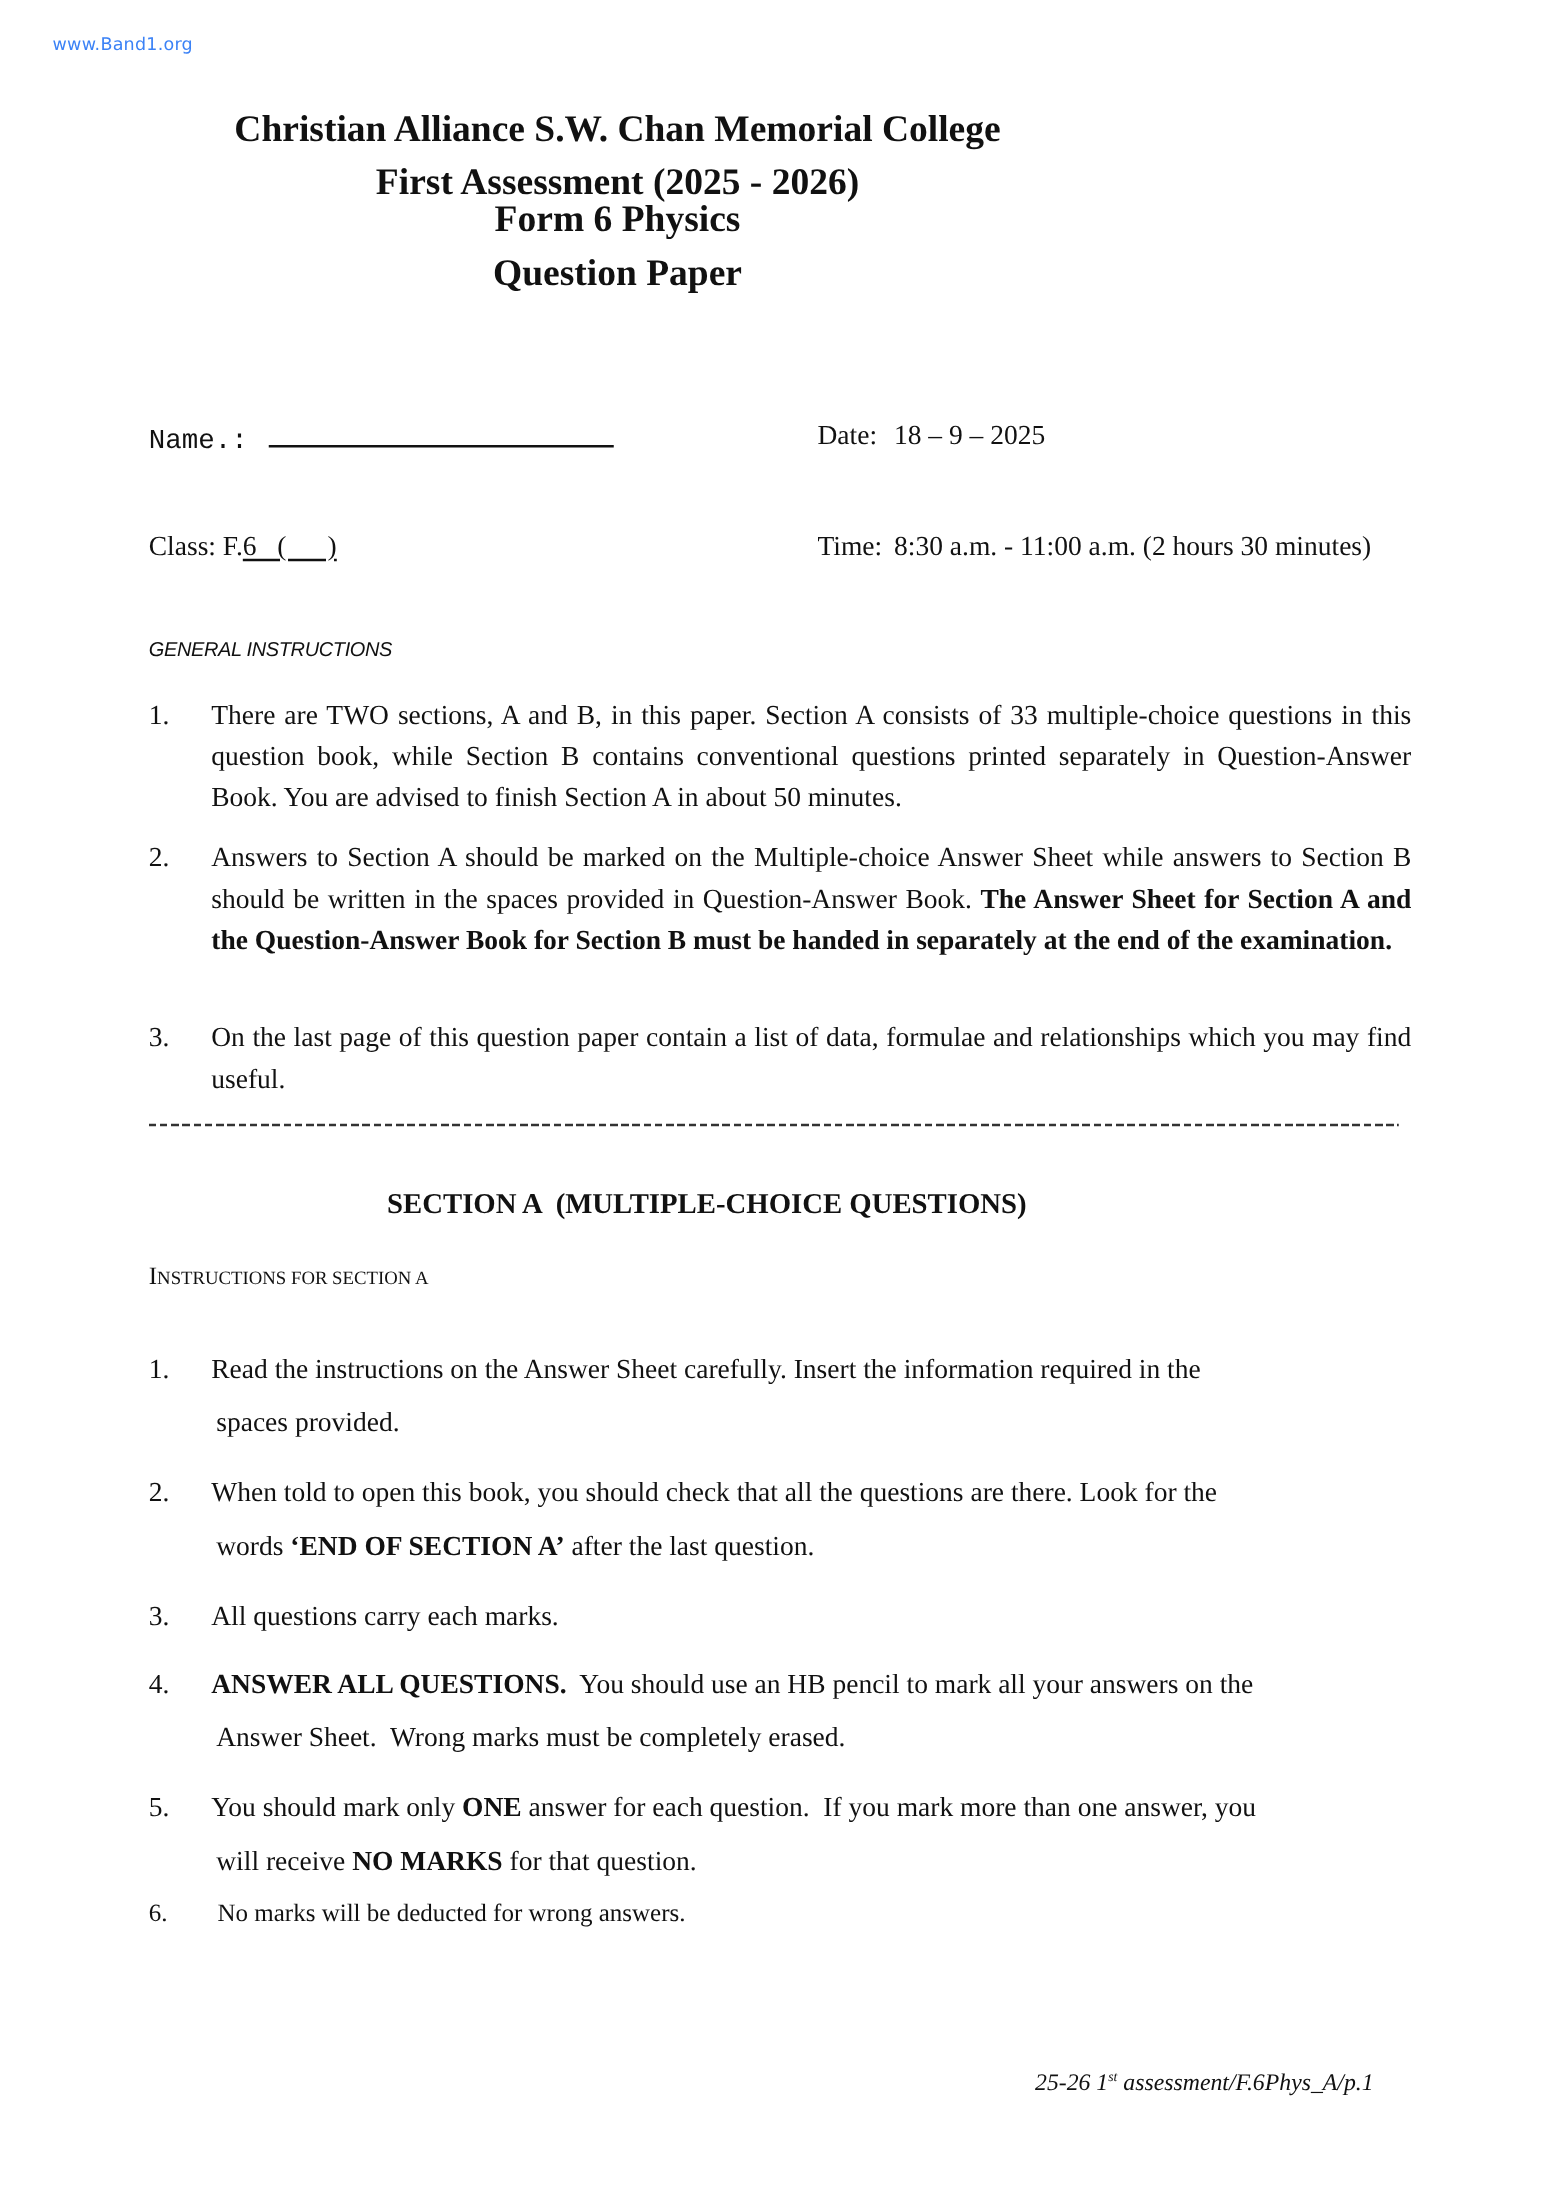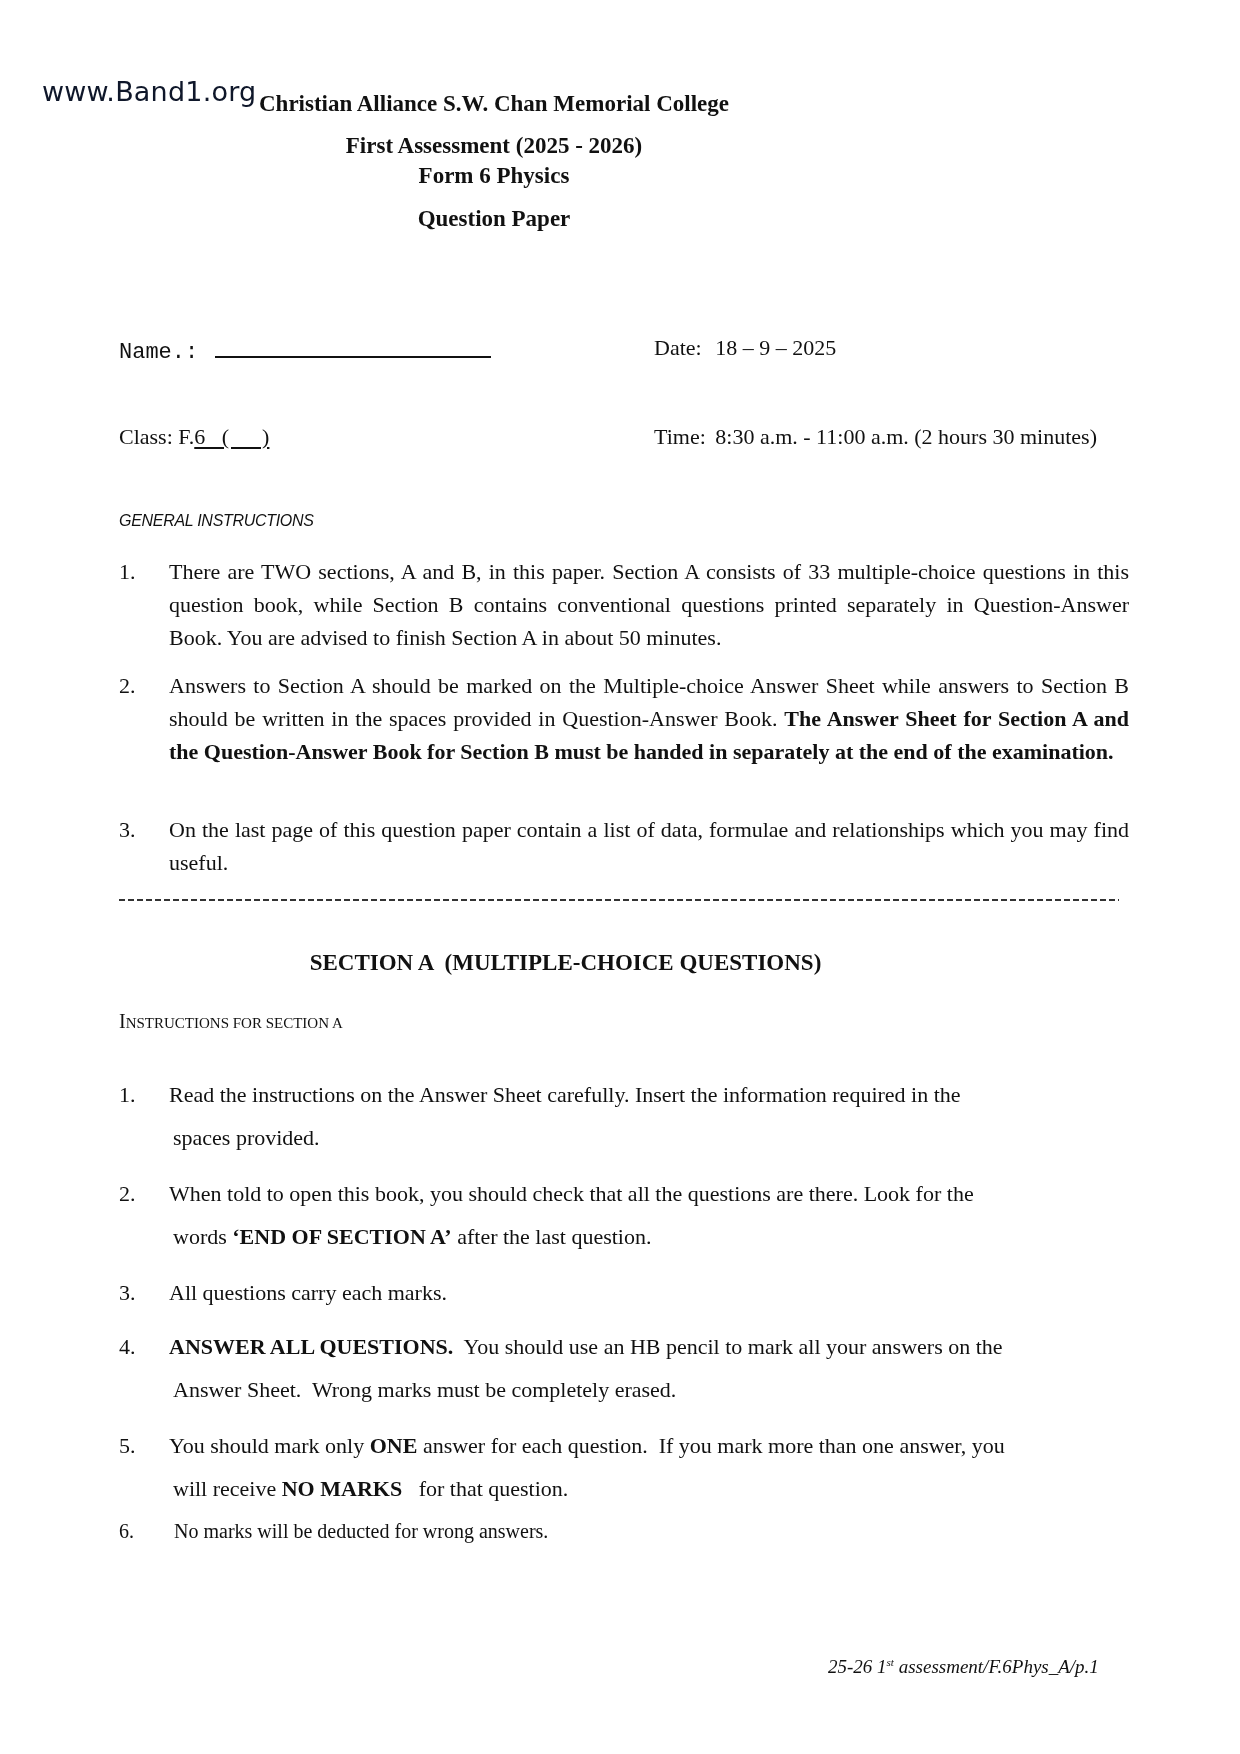--- a/index.html
+++ b/index.html
@@ -3,23 +3,23 @@
 <meta charset="utf-8">
 <style>
   html, body { margin: 0; padding: 0; background: #ffffff; }
   body {
     width: 1240px; height: 1754px; position: relative; overflow: hidden;
     font-family: "Liberation Serif", serif; color: #111111;
   }
   .abs { position: absolute; }
   .watermark {
     left: 42px; top: 28px; font-family: "DejaVu Sans", sans-serif;
-    font-size: 27px; color: #0f172a; letter-spacing: 0.2px; margin-top: 48px;
+    font-size: 14px; color: #3b82f6; letter-spacing: 0.2px;
   }
-  .title-block { left: 0; width: 988px; text-align: center; font-weight: bold; font-size: 23px; }
+  .title-block { left: 0; width: 988px; text-align: center; font-weight: bold; font-size: 30px; }
   .t1 { top: 90px; line-height: 28px; }
   .t2 { top: 132px; line-height: 28px; }
   .t3 { top: 162px; line-height: 28px; }
   .t4 { top: 205px; line-height: 28px; }
 
   .field { font-size: 22px; line-height: 28px; }
   .name-line { display: inline-block; width: 276px; border-bottom: 2px solid #111; height: 22px; vertical-align: baseline; margin-left: 4px; }
   .u { text-decoration: underline; text-underline-offset: 3px; }
 
   .gen-head {
@@ -126,21 +126,21 @@
   <div class="txt" style="text-align:left;">
     <div><b>ANSWER ALL QUESTIONS.</b><span style="white-space:pre;">  You should use an HB pencil to mark all your answers on the</span></div>
     <div class="cont" style="white-space:pre;">Answer Sheet.  Wrong marks must be completely erased.</div>
   </div>
 </div>
 
 <div class="abs item loose" style="top:1424px;">
   <span class="num">5.</span>
   <div class="txt" style="text-align:left;">
     <div><span style="white-space:pre;">You should mark only </span><b>ONE</b><span style="white-space:pre;"> answer for each question.  If you mark more than one answer, you</span></div>
-    <div class="cont"><span style="white-space:pre;">will receive </span><b>NO MARKS</b><span style="white-space:pre;padding-left:11px;"> for that question.</span></div>
+    <div class="cont"><span style="white-space:pre;">will receive </span><b>NO MARKS</b><span style="white-space:pre;"> for that question.</span></div>
   </div>
 </div>
 
 <div class="abs item" style="top:1515px; font-size:20px;">
   <span class="num">6.</span>
   <div class="txt" style="text-align:right; margin-left:55px;">No marks will be deducted for wrong answers.</div>
 </div>
 
 <div class="abs footer">
   <span>25-26 1</span><sup>st</sup><span style="white-space:pre;"> assessment/F.6Phys_A/p.1</span>

